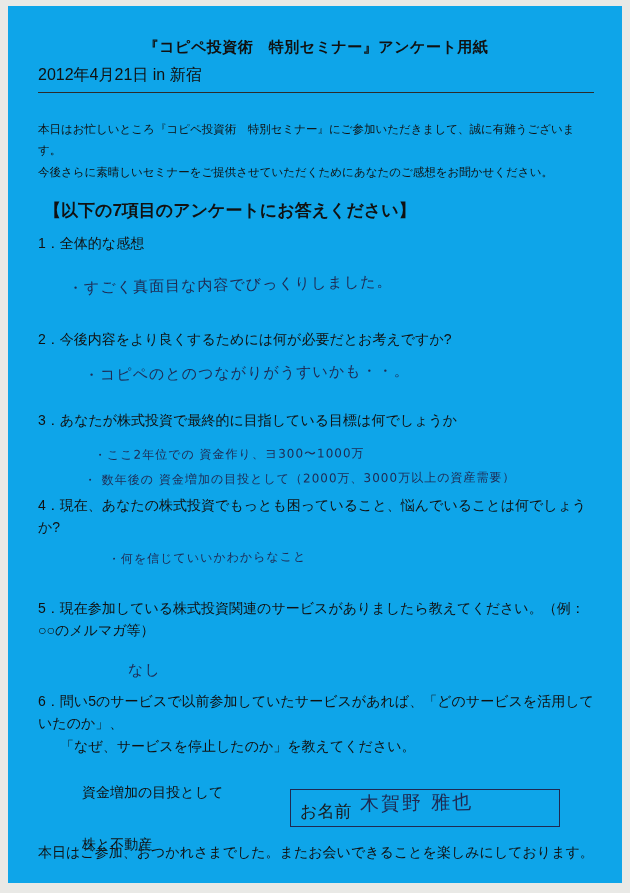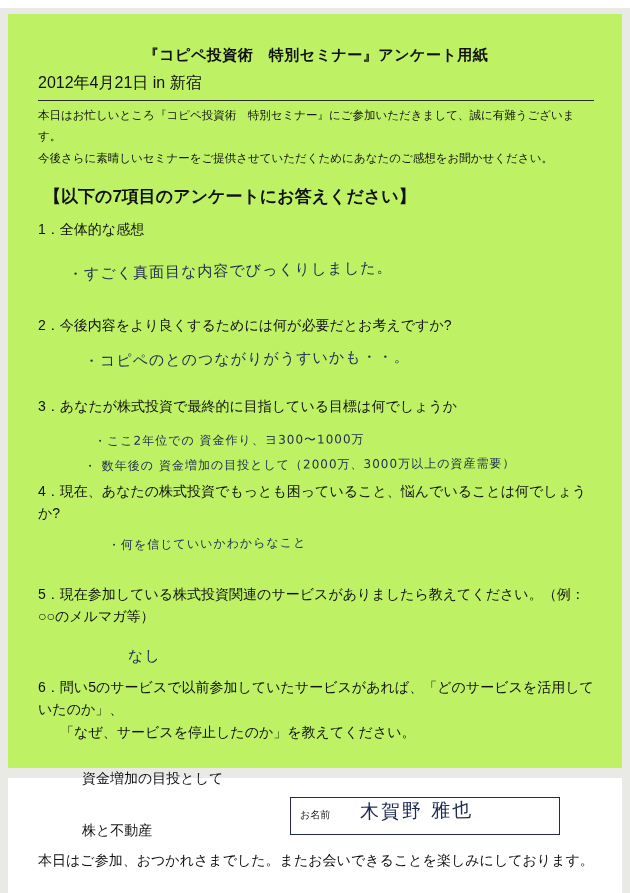--- a/index.html
+++ b/index.html
@@ -10,24 +10,24 @@
   body {
     width: 630px;
     height: 893px;
     font-family: "Liberation Sans", sans-serif;
     color: #1a1a1a;
     position: relative;
     overflow: hidden;
   }
   .sheet {
     position: absolute;
-    left: 0; top: 8px;
+    left: 0; top: 0;
     width: 630px;
-    height: 770px;
-    background: #bef264;
+    height: 893px;
+    background: #0ea5e9;
   }
   
   .edge-top, .edge-bottom, .edge-left, .edge-right {
     position: absolute;
     background: #e9e9e6;
   }
   .edge-top { left:0; top:0; width:630px; height:6px; }
   .edge-bottom { left:0; bottom:0; width:630px; height:10px; }
   .edge-left { left:0; top:0; width:8px; height:893px; }
   .edge-right { right:0; top:0; width:8px; height:893px; }
@@ -53,21 +53,21 @@
     margin-right: 14px;
     color: #111;
   }
   .rule {
     margin-top: 6px;
     border-top: 1px solid #2b2b2b;
     width: 100%;
   }
 
   .intro {
-    margin-top: 4px;
+    margin-top: 26px;
     font-size: 11.5px;
     line-height: 1.85;
     color: #111;
   }
 
   .section-head {
     margin-top: 16px;
     font-size: 17px;
     font-weight: bold;
     color: #111;
@@ -117,21 +117,21 @@
     top: 789px;
     width: 270px;
     height: 38px;
     border: 1.4px solid #1f2a52;
     box-sizing: border-box;
   }
   .name-label {
     position: absolute;
     left: 300px;
     top: 800px;
-    font-size: 10px;
+    font-size: 17px;
     color: #1a1a1a;
     font-family: Liberation Mono, monospace;
   }
   .name-value {
     position: absolute;
     left: 360px;
     top: 791px;
     font-family: "DejaVu Sans", sans-serif;
     font-size: 19px;
     color: #1f2a52;

